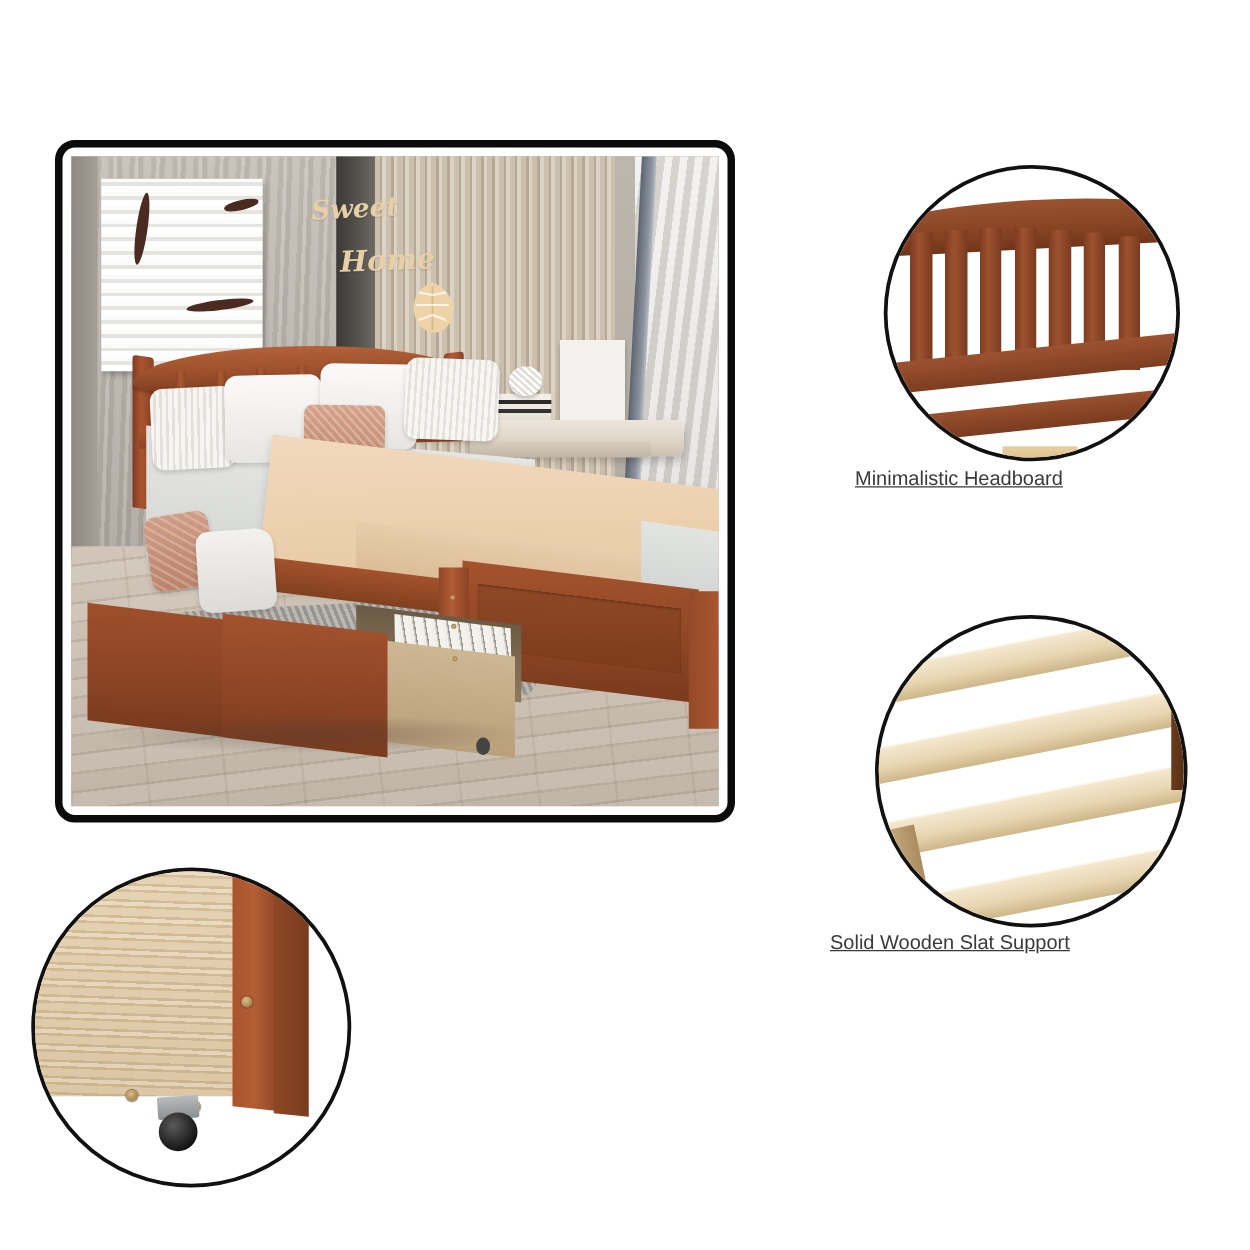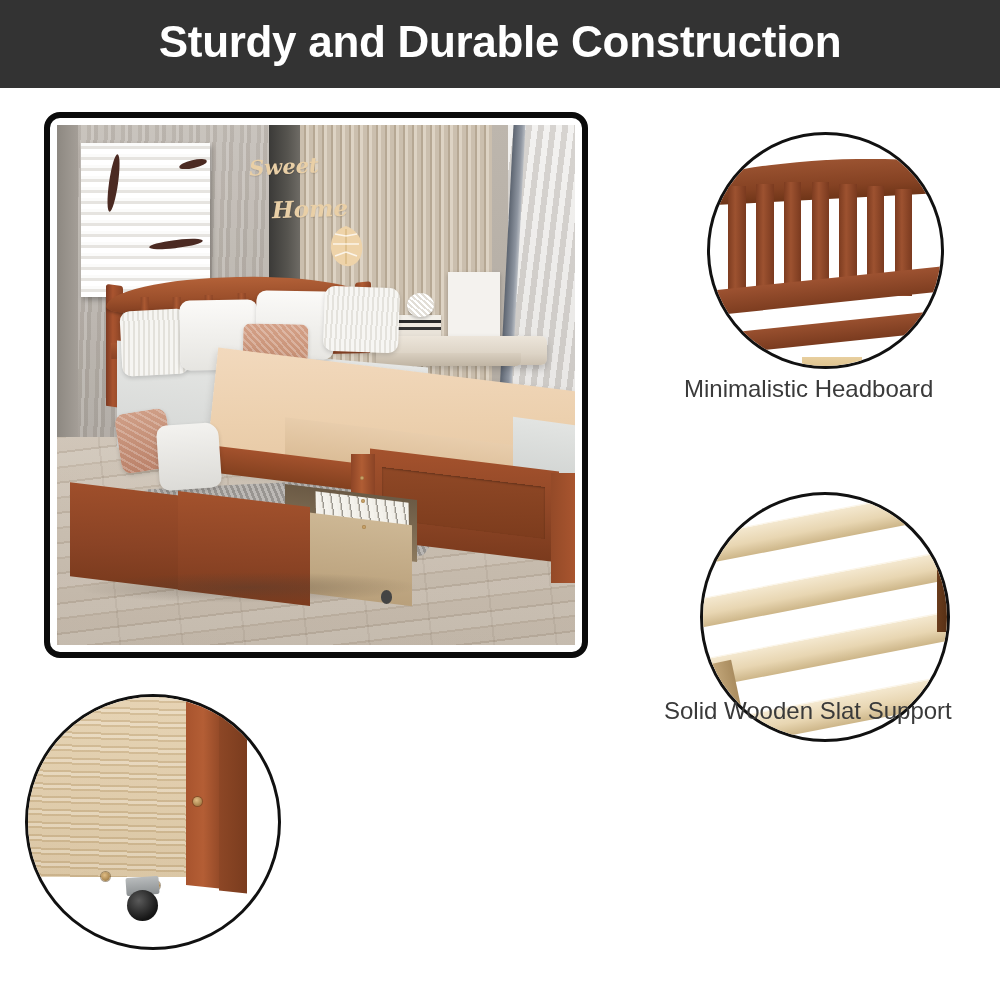--- a/index.html
+++ b/index.html
@@ -360,21 +360,21 @@
     background:radial-gradient(ellipse at center,rgba(70,60,50,.35),transparent 70%);
     transform:skewX(-30deg);
   }
 
   
   .circle{
     position:absolute;border:3px solid #111;border-radius:50%;
     overflow:hidden;background:#fff;box-sizing:border-box;
   }
   .callout-label{
-    position:absolute;color:#3a3a3a;font-size:24px;white-space:nowrap;
+    position:absolute;color:#3a3a3a;font-size:16px;white-space:nowrap;text-decoration:underline;
   }
 
   
   #circle-headboard{left:707px;top:132px;width:237px;height:237px;}
   .chb-arch{
     position:absolute;left:-14%;top:11%;width:130%;height:17%;
     background:linear-gradient(180deg,#9b5331,#854223 65%,#6f3518);
     border-radius:50% 50% 8% 8%/70% 70% 30% 30%;
     transform:rotate(-3deg);
   }
@@ -451,23 +451,20 @@
     position:absolute;width:9px;height:9px;border-radius:50%;
     background:radial-gradient(circle at 40% 35%,#e0bd85,#8d6a34);
     box-shadow:0 0 0 1px rgba(90,66,30,.5);
   }
 </style>
 </head>
 <body>
 
 <div id="stage">
 
-  <div class="header-bar">
-    <div class="header-title">Sturdy and Durable Construction</div>
-  </div>
 
   <div class="main-frame">
     <div class="main-photo">
 
       <div class="wall-left"></div>
       <div class="wall-left-dark"></div>
       <div class="wall-mid"></div>
       <div class="wall-slats"></div>
       <div class="wall-right"></div>
       <div class="curtain"></div>
@@ -567,21 +564,21 @@
   <div class="callout-label" style="left:684px;top:375px;">Minimalistic Headboard</div>
 
   <div class="circle" id="circle-slats">
     <div class="cs-slat" style="top:6%"></div>
     <div class="cs-slat" style="top:32%"></div>
     <div class="cs-slat" style="top:57%"></div>
     <div class="cs-slat" style="top:83%"></div>
     <div class="cs-rail-v"></div>
     <div class="cs-rail-diag"></div>
   </div>
-  <div class="callout-label" style="left:664px;top:697px;">Solid Wooden Slat Support</div>
+  <div class="callout-label" style="left:664px;top:746px;">Solid Wooden Slat Support</div>
 
   <div class="circle" id="circle-casters">
     <div class="cc-drawerwood"></div>
 
     <div class="cc-postside"></div>
     <div class="cc-postfront"></div>
     <div class="cc-screw" style="left:66%;top:40%"></div>
     <div class="cc-screw" style="left:29%;top:70%"></div>
     <div class="cc-screw" style="left:49%;top:73.5%"></div>
     <div class="cc-wheel-mount"></div>

